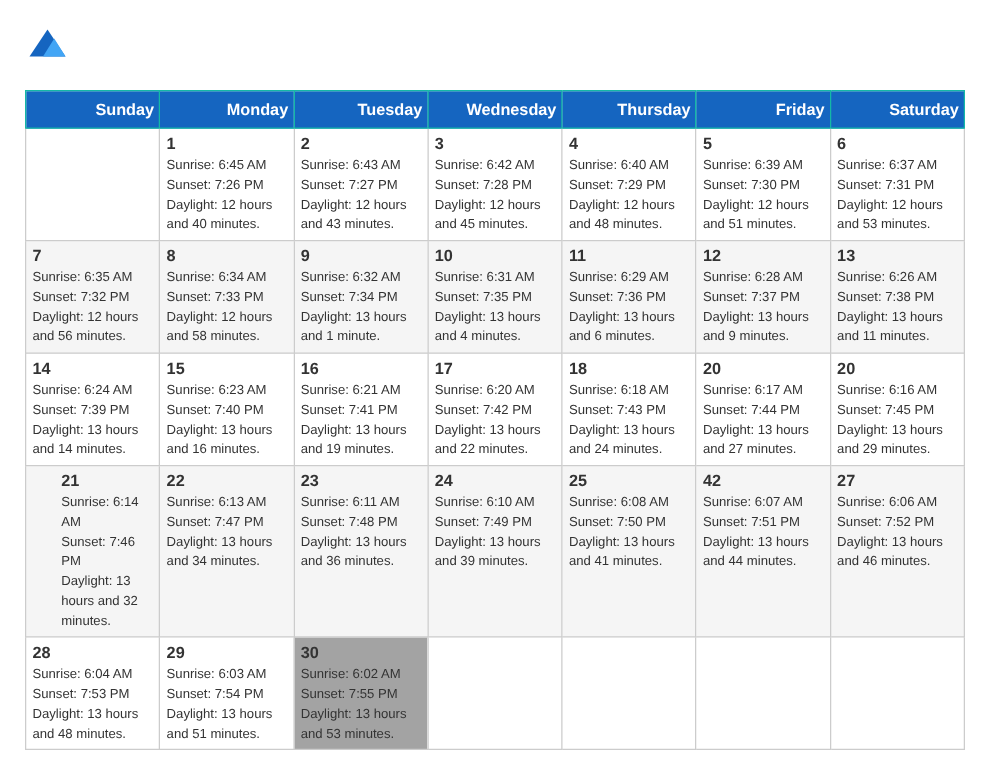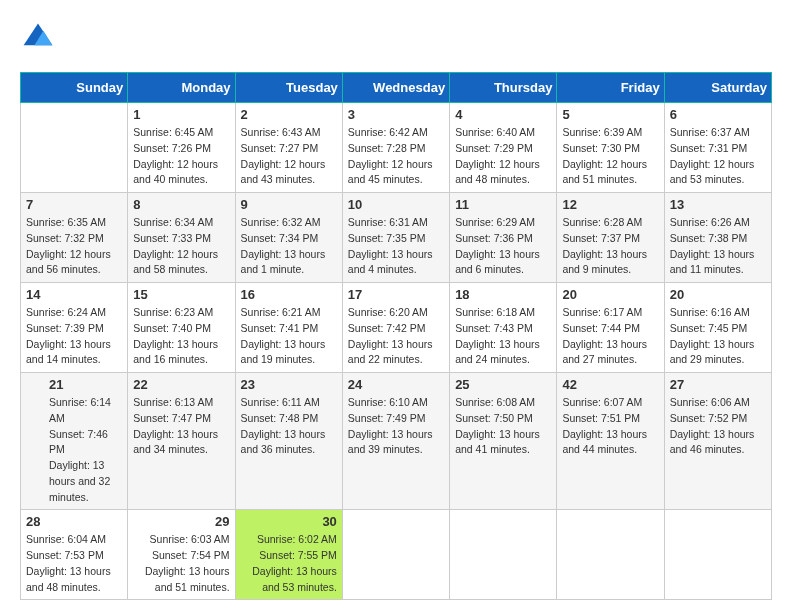--- a/index.html
+++ b/index.html
@@ -246,25 +246,25 @@
         <td style="background: rgb(245, 245, 245);">
           <div class="day-num">27</div>
           <div class="day-info">Sunrise: 6:06 AM<br>Sunset: 7:52 PM<br>Daylight: 13 hours and 46 minutes.</div>
         </td>
       </tr>
       <tr>
         <td style="background: rgb(255, 255, 255);">
           <div class="day-num">28</div>
           <div class="day-info">Sunrise: 6:04 AM<br>Sunset: 7:53 PM<br>Daylight: 13 hours and 48 minutes.</div>
         </td>
-        <td style="background: rgb(255, 255, 255); text-align: right;">
+        <td style="background: rgb(255, 255, 255);">
           <div class="day-num">29</div>
           <div class="day-info">Sunrise: 6:03 AM<br>Sunset: 7:54 PM<br>Daylight: 13 hours and 51 minutes.</div>
         </td>
-        <td style="background: #bef264; text-align: right;">
+        <td style="background: #a3a3a3;">
           <div class="day-num">30</div>
           <div class="day-info">Sunrise: 6:02 AM<br>Sunset: 7:55 PM<br>Daylight: 13 hours and 53 minutes.</div>
         </td>
         <td class="empty-cell"></td>
         <td class="empty-cell"></td>
         <td class="empty-cell"></td>
         <td class="empty-cell"></td>
       </tr>
     </tbody>
 </table>

